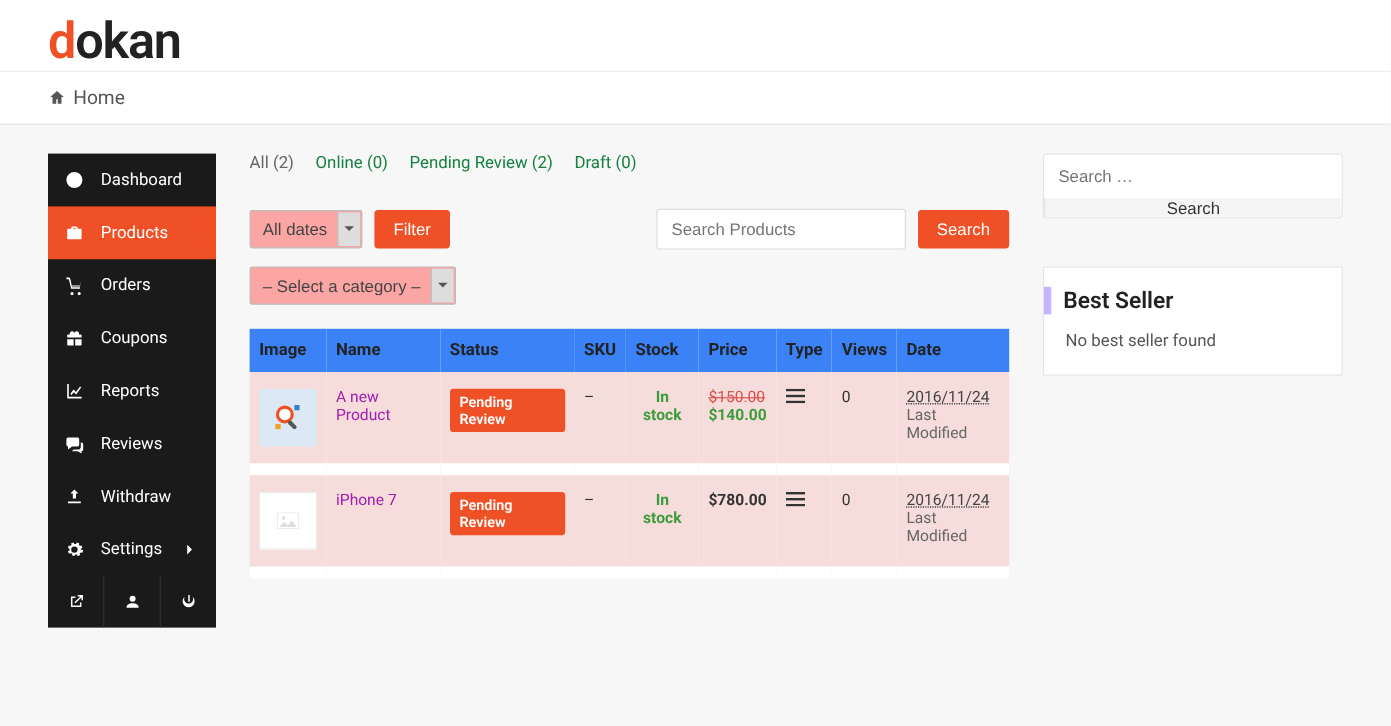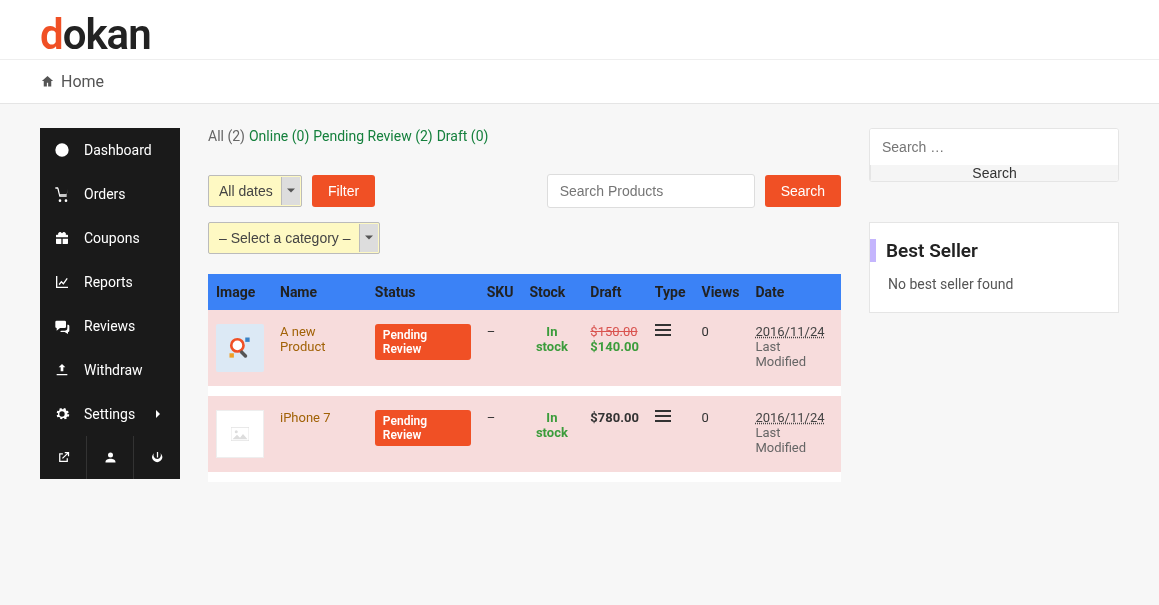--- a/index.html
+++ b/index.html
@@ -22,45 +22,45 @@
   .side-item svg { width: 16px; height: 16px; fill: #fff; flex-shrink: 0; }
   .side-item .chev { margin-left: auto; }
   .side-foot { display: flex; }
   .side-foot .cell { flex: 1; display: flex; align-items: center; justify-content: center; padding: 14px 0; cursor: pointer; border-right: 1px solid #333; }
   .side-foot .cell:last-child { border-right: none; }
   .side-foot svg { width: 15px; height: 15px; fill: #fff; }
 
   
   .main { flex: 1; min-width: 0; }
   .top-row { display: flex; align-items: center; justify-content: space-between; }
-  .tabs { display: flex; gap: 4px; font-size: 14px; }
+  .tabs { display: flex; gap: 18px; font-size: 14px; }
   .tab { color: #666; cursor: pointer; }
   .tab.link { color: #15803d; }
   .btn-primary { background: #f05025; color: #fff; border: none; border-radius: 3px; padding: 10px 16px; font-size: 15px; cursor: pointer; display: flex; align-items: center; gap: 8px; }
   .btn-primary svg { width: 14px; height: 14px; fill: #fff; }
 
   .filter-row { margin-top: 30px; display: flex; align-items: center; gap: 10px; }
-  .select { appearance: none; background: #fef9c3; border: 1px solid #bbb; padding: 7px 28px 7px 10px; font-size: 14px; color: #444; border-radius: 2px; position: relative; }
+  .select { appearance: none; background: #fca5a5; border: 1px solid #bbb; padding: 7px 28px 7px 10px; font-size: 14px; color: #444; border-radius: 2px; position: relative; }
   .select-wrap { position: relative; display: inline-block; }
   .select-wrap::after { content: ""; position: absolute; right: 2px; top: 2px; bottom: 2px; width: 18px; background: #ddd; border-left: 1px solid #bbb; pointer-events: none; }
   .select-wrap::before { content: ""; position: absolute; right: 7px; top: 50%; transform: translateY(-30%); border: 4px solid transparent; border-top-color: #555; z-index: 2; pointer-events: none; }
   .btn-filter { background: #f05025; color: #fff; border: none; border-radius: 3px; padding: 8px 16px; font-size: 14px; cursor: pointer; }
   .spacer { flex: 1; }
   .search-inp { border: 1px solid #ddd; border-radius: 3px; padding: 8px 12px; font-size: 14px; width: 208px; }
   .filter-row2 { margin-top: 14px; }
 
   
   .tbl { width: 100%; margin-top: 20px; border-collapse: collapse; }
   .tbl th { text-align: left; padding: 10px 8px; font-weight: 700; color: #222; font-size: 14px; background: #3b82f6; }
   .tbl td { padding: 14px 8px; vertical-align: top; font-size: 13px; }
   .tbl tbody tr { background: #f7dcdc; border-bottom: 10px solid #fff; }
   .thumb { width: 48px; height: 48px; background: #dce9f5; border-radius: 2px; display: flex; align-items: center; justify-content: center; }
   .thumb svg { width: 28px; height: 28px; }
   .placeholder { width: 48px; height: 48px; background: #fff; border: 1px solid #eee; display: flex; align-items: center; justify-content: center; color: #ccc; font-size: 18px; }
-  .pname { color: #a16207; cursor: pointer; }
+  .pname { color: #a21caf; cursor: pointer; }
   .badge { background: #f05025; color: #fff; padding: 4px 8px; border-radius: 3px; font-size: 12px; font-weight: 600; display: inline-block; }
   .instock { color: #3b9c3b; font-weight: 700; text-align: center; }
   .price-old { color: #d9534f; text-decoration: line-through; font-size: 13px; }
   .price-new { color: #3b9c3b; font-weight: 700; font-size: 13px; }
   .price-reg { color: #333; font-weight: 700; font-size: 13px; }
   .type-icon svg { width: 16px; height: 12px; fill: #333; }
   .date-cell { color: #444; }
   .date-cell .dt { text-decoration: underline dotted; }
   .date-cell .lm { color: #666; }
 
@@ -91,20 +91,26 @@
 </div>
 
 <div class="wrap">
 
   <div class="side">
     <div class="side-item">
       <svg viewBox="0 0 24 24">
           <path d="M12 2a10 10 0 100 20 10 10 0 000-20zm1 5a1 1 0 00-2 0v5l4 2 .9-1.6L13 11V7z"></path>
         </svg>
       <span>Dashboard</span>
+    </div>
+    <div class="side-item active">
+      <svg viewBox="0 0 24 24">
+          <path d="M10 4h4a2 2 0 012 2v1h4a1 1 0 011 1v11a1 1 0 01-1 1H4a1 1 0 01-1-1V8a1 1 0 011-1h4V6a2 2 0 012-2zm0 3h4V6h-4v1z"></path>
+        </svg>
+      <span>Products</span>
     </div>
     <div class="side-item">
       <svg viewBox="0 0 24 24">
           <path d="M7 4h14l-2 9H9L7 4zm0 0L6 2H2v2h3l3 12h11v-2H9.5L9 12h10l2-8H7zM9 20a2 2 0 100 4 2 2 0 000-4zm9 0a2 2 0 100 4 2 2 0 000-4z"></path>
         </svg>
       <span>Orders</span>
     </div>
     <div class="side-item">
       <svg viewBox="0 0 24 24">
           <path d="M20 7h-2.2a3 3 0 00-5.3-2.6L12 5l-.5-.6A3 3 0 006.2 7H4a1 1 0 00-1 1v3h18V8a1 1 0 00-1-1zM3 13v7a1 1 0 001 1h7v-8H3zm10 8h7a1 1 0 001-1v-7h-8v8z"></path>
@@ -179,21 +185,21 @@
     </div>
 
     <table class="tbl">
       <thead>
         <tr>
           <th>Image</th>
           <th>Name</th>
           <th>Status</th>
           <th>SKU</th>
           <th>Stock</th>
-          <th>Draft</th>
+          <th>Price</th>
           <th>Type</th>
           <th>Views</th>
           <th>Date</th>
         </tr>
       </thead>
       <tbody>
         <tr>
           <td>
             <div class="thumb">
               <svg viewBox="0 0 32 32">

